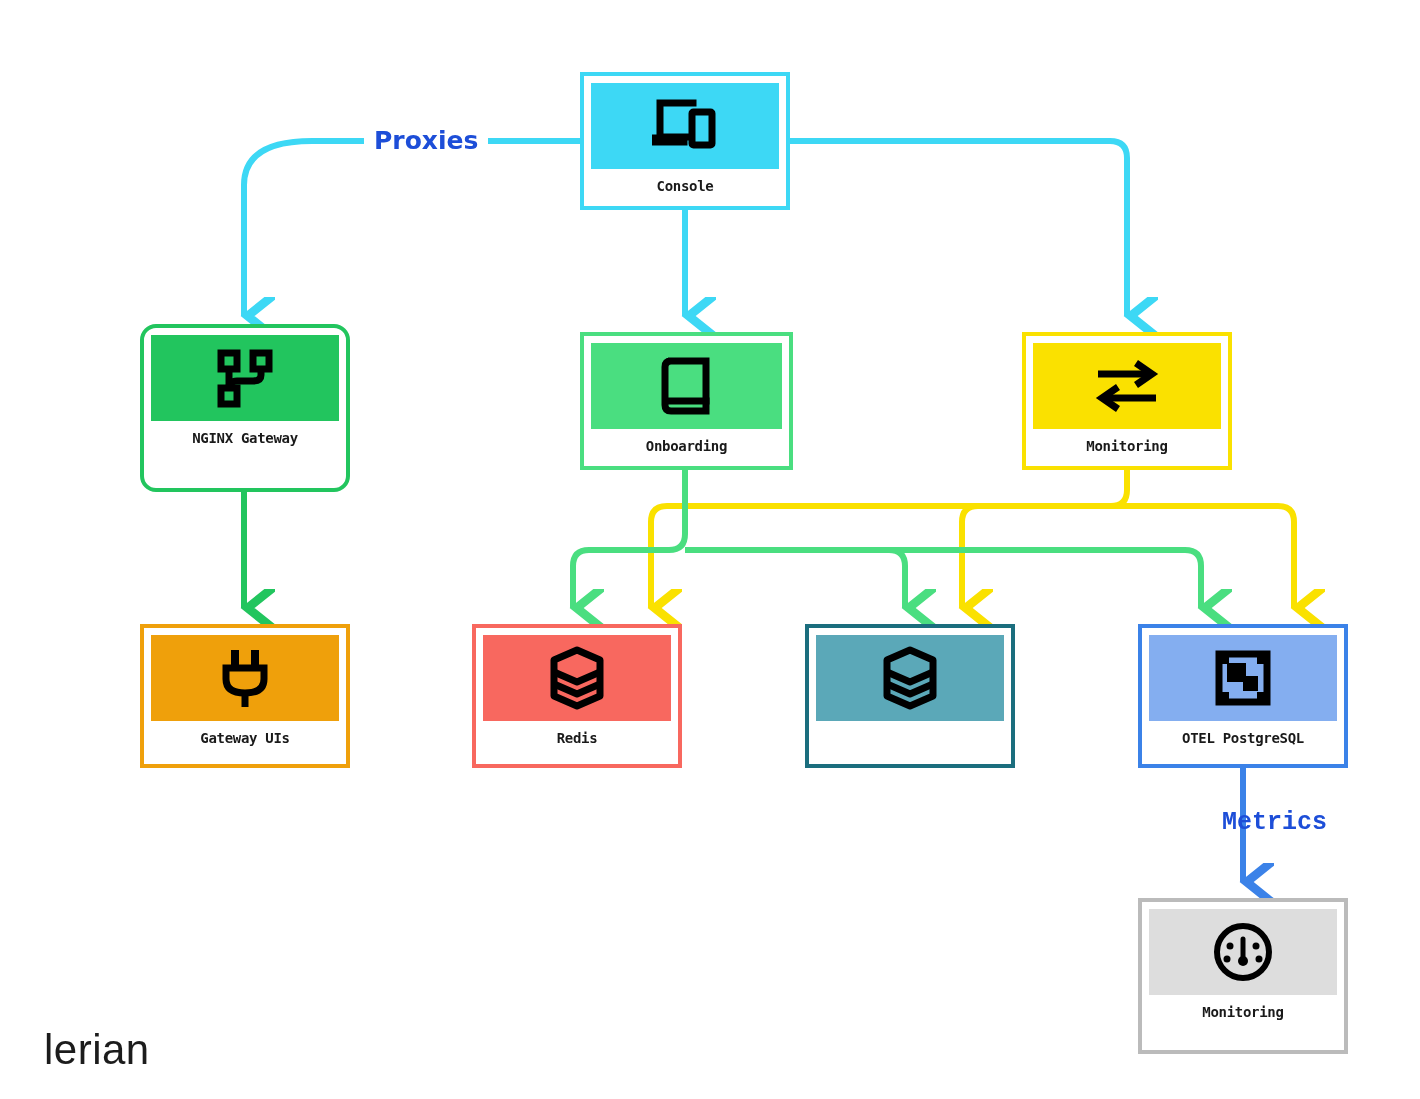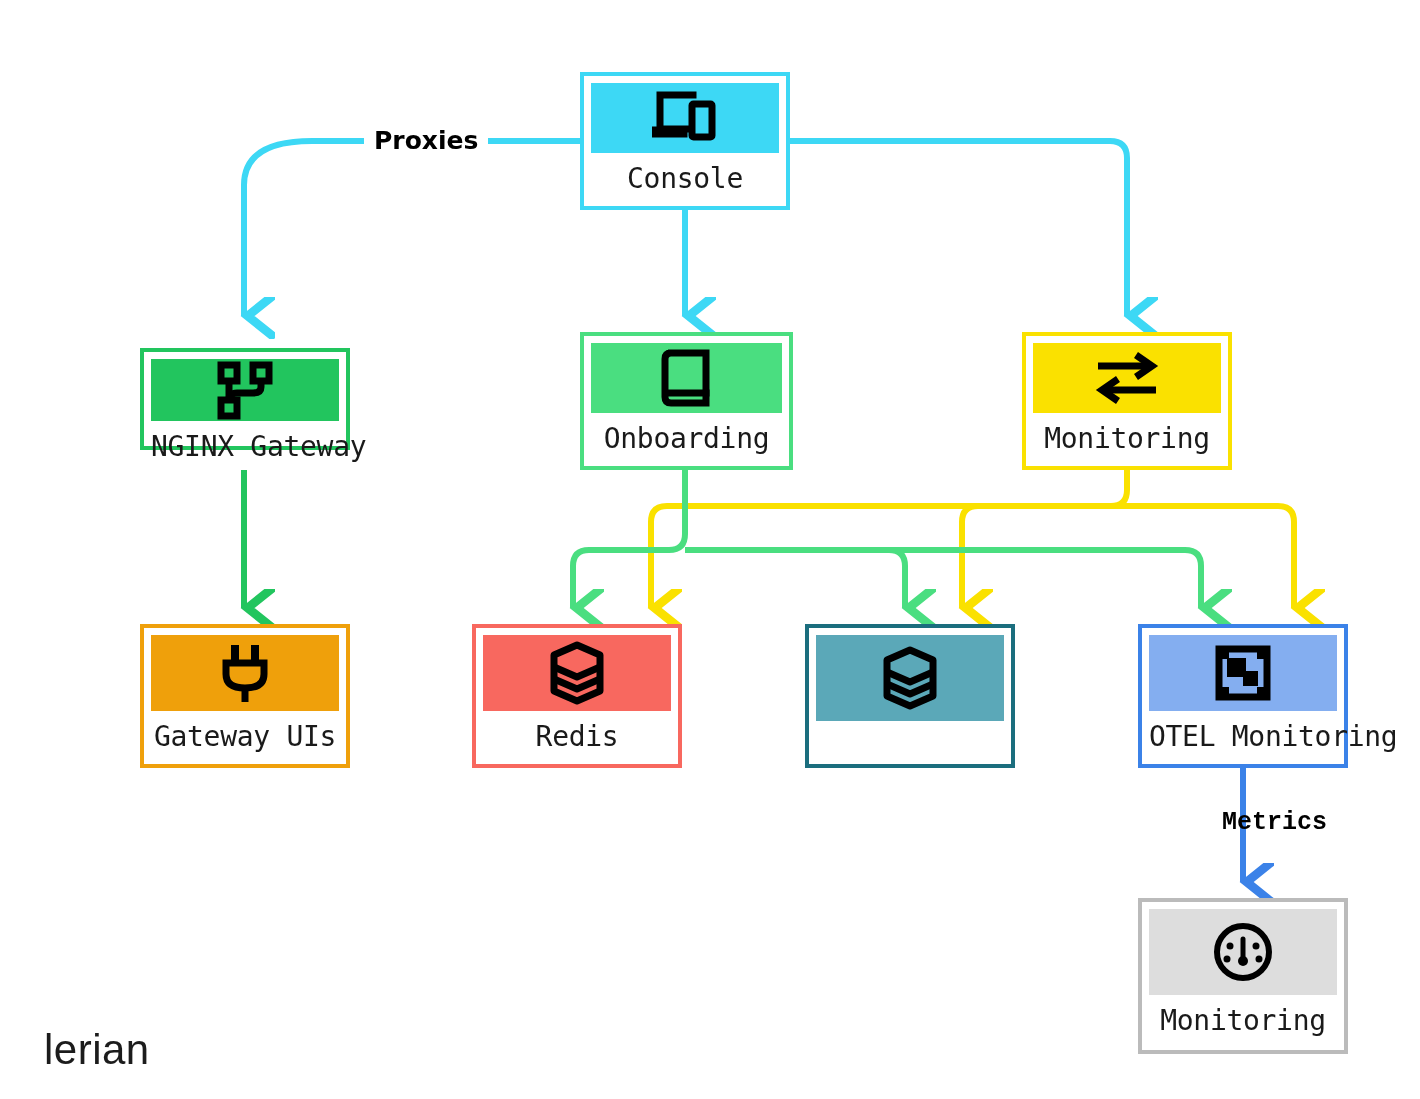--- a/index.html
+++ b/index.html
@@ -41,33 +41,33 @@
     display: flex;
     align-items: center;
     justify-content: center;
   }
   .node-icon svg {
     display: block;
   }
   .node-label {
     text-align: center;
     font-family: "DejaVu Sans Mono", monospace;
-    font-size: 28px;
-    font-weight: 400;
+    font-size: 14px;
+    font-weight: 700;
     color: #1a1a1a;
     letter-spacing: -0.3px;
     padding: 9px 0 4px 0;
     white-space: nowrap;
   }
   .edge-label {
     position: absolute;
     font-family: "DejaVu Sans", sans-serif;
     font-size: 25px;
     font-weight: 700;
-    color: #000000;
+    color: #1d4ed8;
     background: #ffffff;
     padding: 0 10px;
     white-space: nowrap;
     z-index: 6;
   }
   #brand {
     position: absolute;
     left: 44px;
     top: 1026px;
     font-family: Liberation Sans, sans-serif;
@@ -128,21 +128,21 @@
     <div class="node-icon" style="background:#3DD8F5;">
       <svg width="66" height="62" viewBox="0 0 66 62" fill="none" stroke="#000" stroke-width="7" stroke-linecap="square" stroke-linejoin="miter">
         <polyline points="41,8 8,8 8,42 34,42"></polyline>
         <rect x="40" y="17" width="20" height="33" rx="1.5"></rect>
         <path d="M3,45 L30,45" stroke-width="11"></path>
       </svg>
     </div>
     <div class="node-label">Console</div>
   </div>
 
-  <div class="node" style="left:140px; top:348px; width:210px; height:102px; border-color:#22C55E;">
+  <div class="node" style="left:140px; top:324px; width:210px; height:168px; border-color:#22C55E;border-radius:16px;">
     <div class="node-icon" style="background:#22C55E;">
       <svg width="62" height="62" viewBox="0 0 62 62" fill="none" stroke="#000" stroke-width="7" stroke-linejoin="miter">
         <rect x="7" y="6" width="16" height="16"></rect>
         <rect x="39" y="6" width="16" height="16"></rect>
         <rect x="7" y="41" width="16" height="16"></rect>
         <path d="M15,22 L15,41" stroke-width="7"></path>
         <path d="M47,22 L47,28 Q47,34 39,34 L23,34 Q15,34 15,41" stroke-width="7" stroke-linecap="butt"></path>
       </svg>
     </div>
     <div class="node-label">NGINX Gateway</div>
@@ -208,21 +208,21 @@
       <svg width="62" height="62" viewBox="0 0 62 62" fill="none" stroke="#000" stroke-width="7" stroke-linecap="butt" stroke-linejoin="miter">
         <rect x="7" y="7" width="48" height="48"></rect>
         <rect x="4" y="4" width="13" height="13" fill="#000" stroke="none"></rect>
         <rect x="45" y="4" width="13" height="13" fill="#000" stroke="none"></rect>
         <rect x="4" y="45" width="13" height="13" fill="#000" stroke="none"></rect>
         <rect x="45" y="45" width="13" height="13" fill="#000" stroke="none"></rect>
         <rect x="15" y="16" width="19" height="19" fill="#000" stroke="none"></rect>
         <rect x="31" y="29" width="15" height="15" fill="#000" stroke="none"></rect>
       </svg>
     </div>
-    <div class="node-label">OTEL Monitoring</div>
+    <div class="node-label">OTEL PostgreSQL</div>
   </div>
 
   <div class="node" style="left:1138px; top:898px; width:210px; height:156px; border-color:#BBBBBB;">
     <div class="node-icon" style="background:#DDDDDD;">
       <svg width="62" height="62" viewBox="0 0 62 62" fill="none" stroke="#000" stroke-width="6">
         <circle cx="31" cy="31" r="26"></circle>
         <path d="M31,18 L31,38" stroke-width="5" stroke-linecap="round"></path>
         <circle cx="31" cy="40" r="5" fill="#000" stroke="none"></circle>
         <circle cx="18" cy="25" r="3.5" fill="#000" stroke="none"></circle>
         <circle cx="44" cy="25" r="3.5" fill="#000" stroke="none"></circle>

